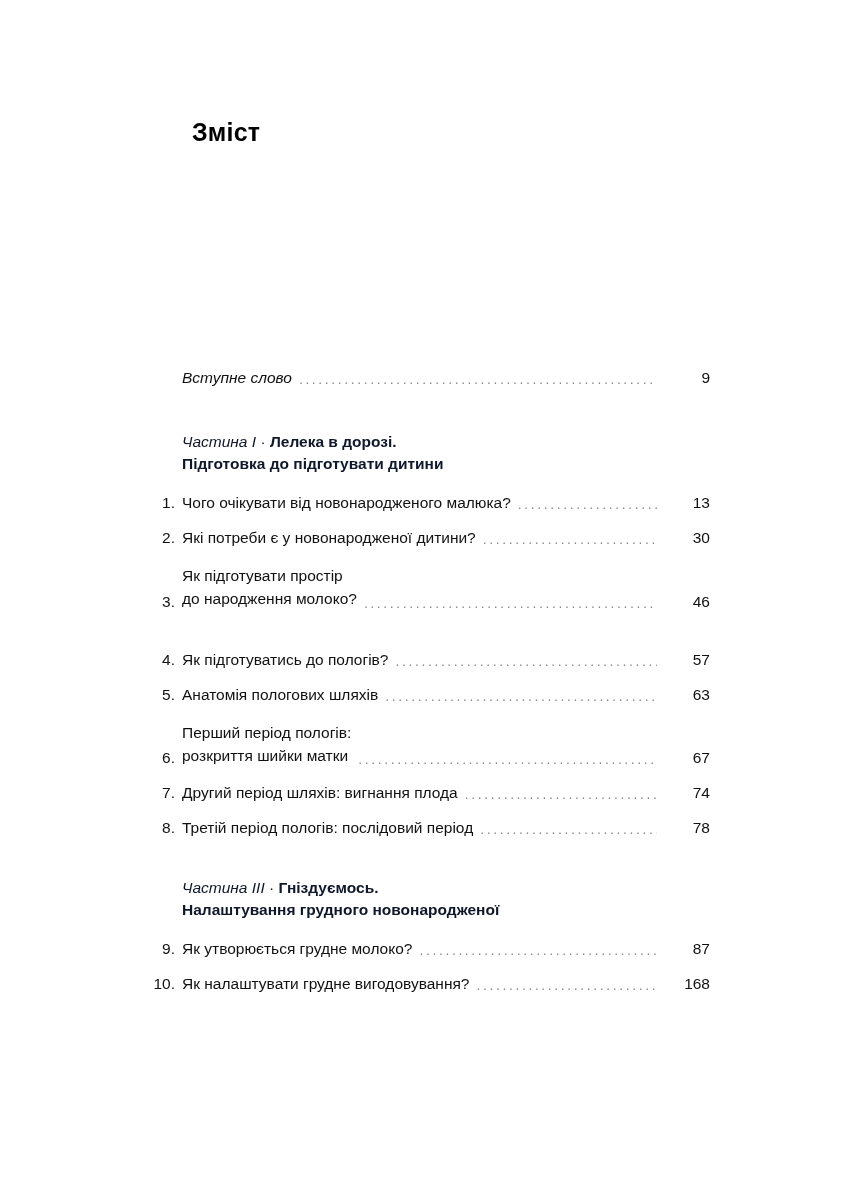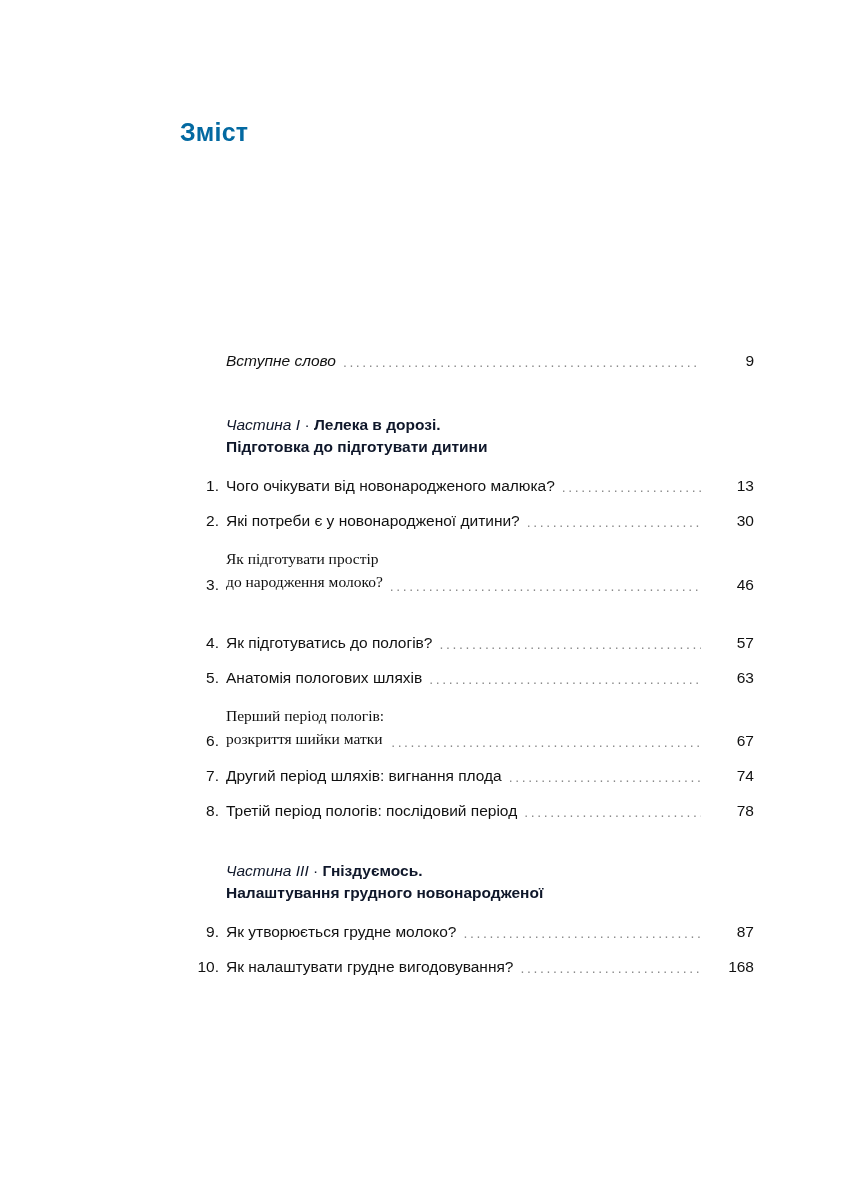--- a/index.html
+++ b/index.html
@@ -16,33 +16,32 @@
     overflow: hidden;
   }
   .page {
     position: relative;
     width: 849px;
     height: 1200px;
     box-sizing: border-box;
   }
   .page-title {
     position: absolute;
-    left: 180px;
+    left: 192px;
     top: 118px;
     font-size: 25px;
     font-weight: bold;
     letter-spacing: 0.2px;
-    color: #0369a1;
+    color: #000000;
   }
   .toc {
     position: absolute;
     left: 150px;
-    top: 352px;
+    top: 369px;
     width: 560px;
-    margin-left: 44px;
   }
   
   .row {
     display: flex;
     align-items: flex-end;
     width: 100%;
     margin: 0;
   }
   .num {
     width: 32px;
@@ -117,21 +116,20 @@
   }
   .entry-wrap {
     display: flex;
     align-items: flex-end;
     width: 100%;
   }
   .entry-wrap .stack {
     display: flex;
     flex-direction: column;
     flex: 0 1 auto;
-    font-family: Liberation Serif, serif;
   }
   .line1, .line2 {
     font-size: 15.5px;
     white-space: nowrap;
     line-height: 1.5;
   }
   .part-gap {
     height: 23px;
   }
 </style>

